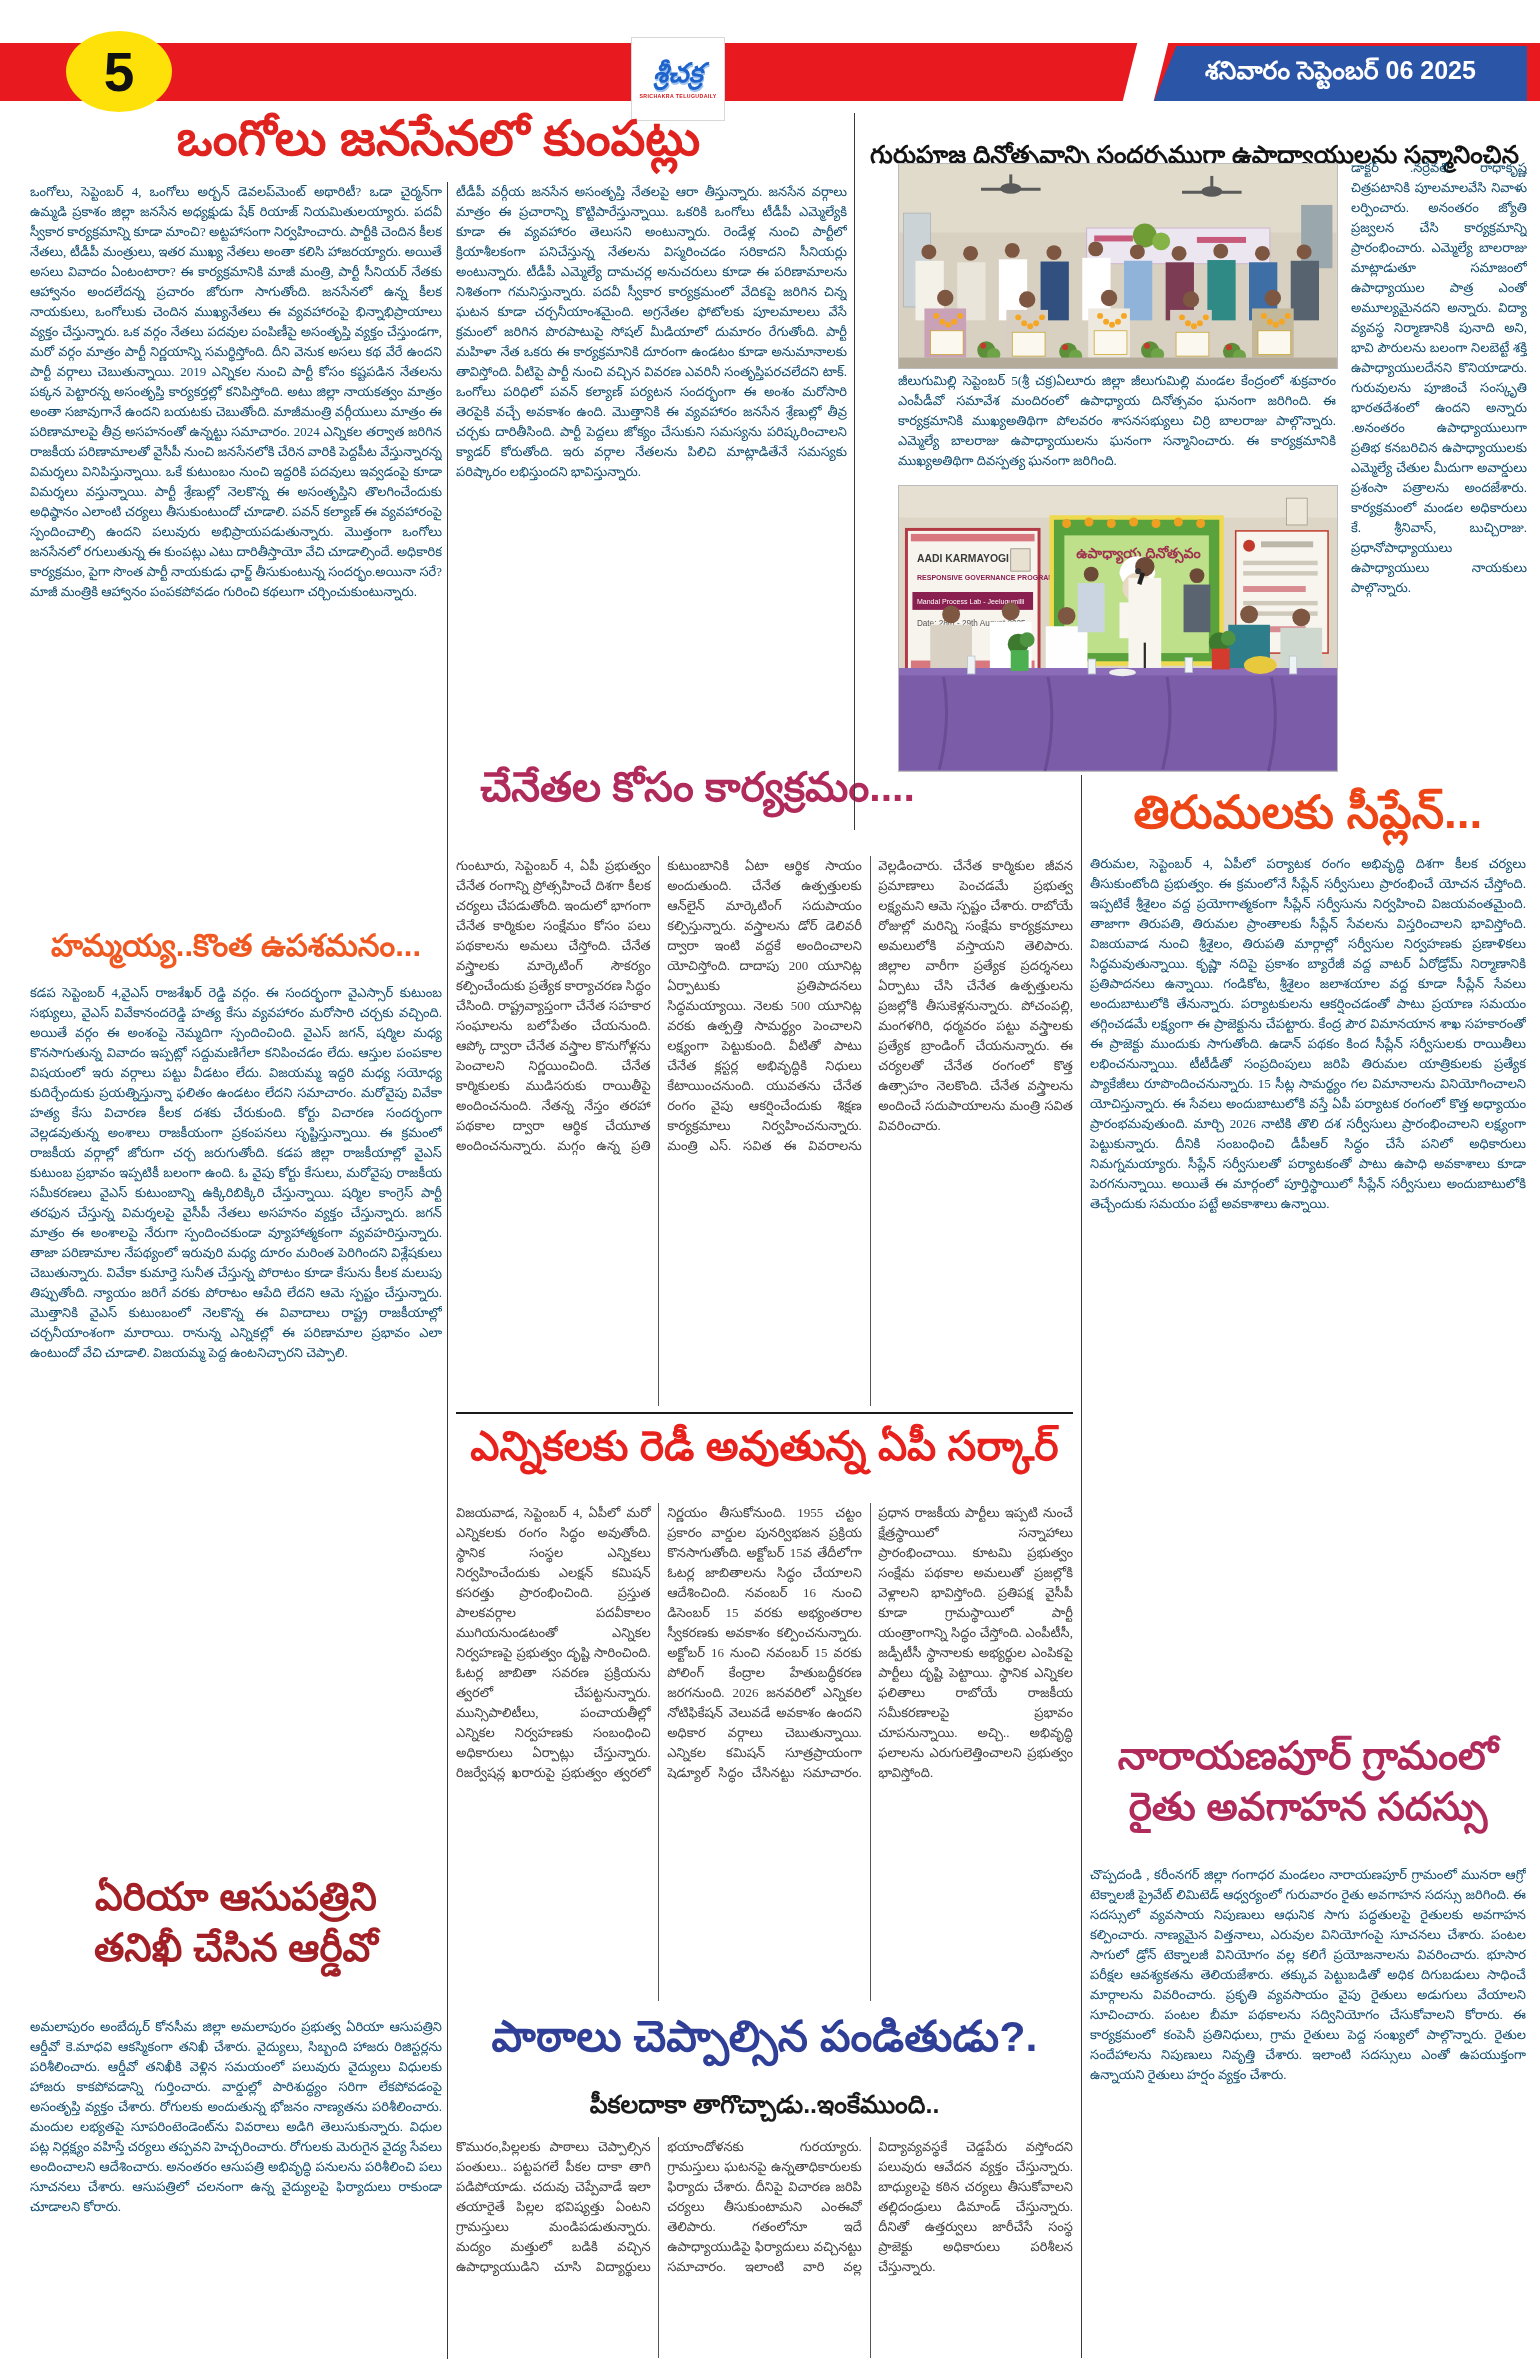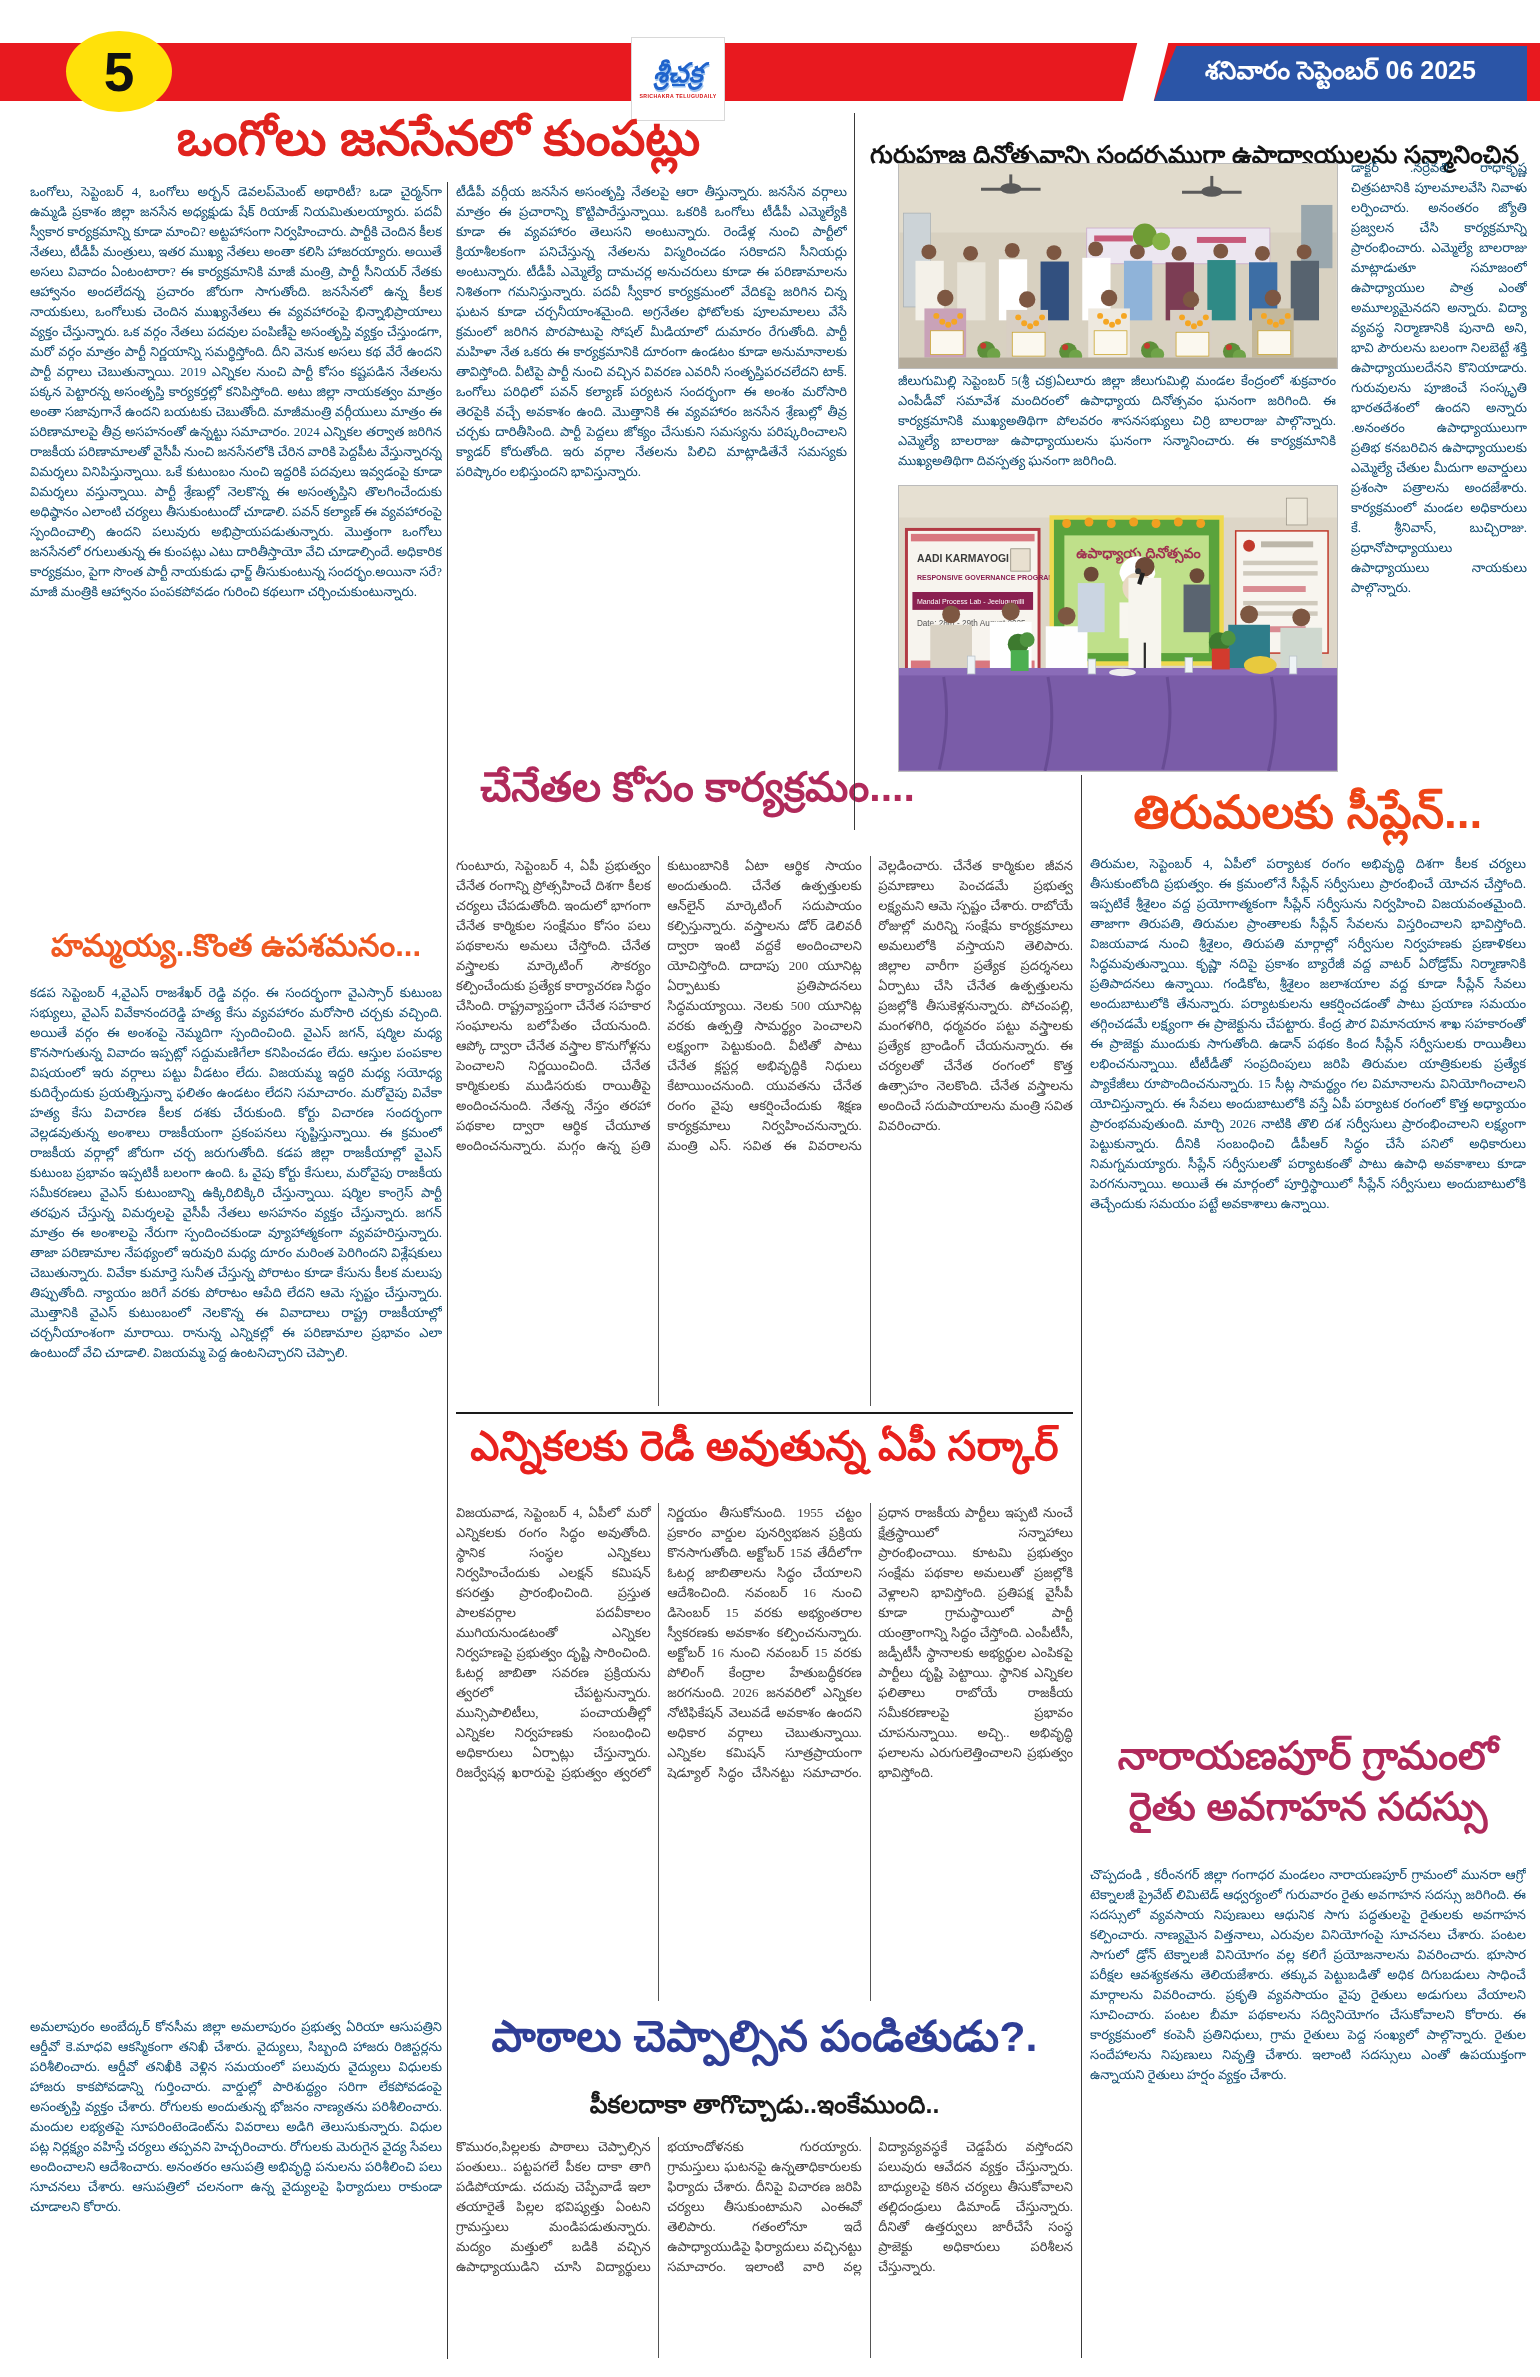--- a/index.html
+++ b/index.html
@@ -6,21 +6,21 @@
   .page{position:relative;width:1541px;height:2377px;background:#ffffff;margin:0 auto;
         font-family:"Liberation Serif","DejaVu Serif",serif;overflow:hidden;}
   
   .redbar{position:absolute;left:0;top:43px;width:1541px;height:58px;background:#e8191f;}
   .pagenum{position:absolute;left:66px;top:31px;width:106px;height:81px;background:#ffe10a;
            border-radius:50%;display:flex;align-items:center;justify-content:center;
            font-family:"Liberation Sans",sans-serif;font-weight:bold;font-size:55px;color:#111;}
   .logobox{position:absolute;left:631px;top:37px;width:92px;height:82px;background:#ffffff;
            border:0.7px solid #d8d8d8;display:flex;flex-direction:column;align-items:center;justify-content:center;}
   .logomain{font-family:"Liberation Sans",sans-serif;font-weight:bold;font-style:italic;font-size:27px;
-            color:#1f63cc;text-shadow:0.7px 1.5px 0 #9cc3ee;line-height:1;text-decoration:underline;}
+            color:#1f63cc;text-shadow:0.7px 1.5px 0 #9cc3ee;line-height:1;}
   .logotag{font-family:"Liberation Sans",sans-serif;font-size:5.2px;color:#d41313;font-weight:bold;margin-top:6px;letter-spacing:0.4px;}
   .whiteslash{position:absolute;left:1130px;top:43px;width:31px;height:58px;background:#ffffff;transform:skewX(-14deg);}
   .datebox{position:absolute;left:1154px;top:46px;width:373px;height:55px;background:#2b55a7;
            clip-path:polygon(22.4px 0,100% 0,100% 100%,0 100%);
            display:flex;align-items:center;justify-content:center;
            font-family:"Liberation Sans",sans-serif;font-weight:bold;font-size:25px;color:#ffffff;}
   
   .hl{position:absolute;font-family:"Liberation Sans",sans-serif;font-weight:bold;text-align:center;line-height:1.22;}
   .hl-main   {left:30px;  top:109px;  width:817px; font-size:49px; color:#e0231e;}
   .hl-photo  {left:862px;top:113px;  width:665px;  font-size:24.6px; color:#141414; line-height:1.1;margin-top:28px;}
@@ -74,20 +74,24 @@
     <span class="logomain">శ్రీచక్ర</span>
     <span class="logotag">SRICHAKRA TELUGUDAILY</span>
   </div>
 
   <div class="hl hl-main">ఒంగోలు జనసేనలో కుంపట్లు</div>
   <div class="hl hl-photo">గురుపూజ దినోత్సవాన్ని సందర్భముగా ఉపాధ్యాయులను సన్మానించిన ఎమ్మెల్యే చిల్లి బాలరాజు</div>
   <div class="hl hl-handloom">చేనేతల కోసం కార్యక్రమం....</div>
   <div class="hl hl-hammayya">హమ్మయ్య..కొంత ఉపశమనం...</div>
   <div class="hl hl-seaplane">తిరుమలకు సీప్లేన్...</div>
   <div class="hl hl-elections">ఎన్నికలకు రెడీ అవుతున్న ఏపీ సర్కార్</div>
+  <div class="hl hl-area">
+    <div>ఏరియా ఆసుపత్రిని</div>
+    <div>తనిఖీ చేసిన ఆర్డీవో</div>
+  </div>
   <div class="hl hl-narayan">
     <div>నారాయణపూర్ గ్రామంలో</div>
     <div>రైతు అవగాహన సదస్సు</div>
   </div>
   <div class="hl hl-pandit">పాఠాలు చెప్పాల్సిన పండితుడు?.</div>
   <div class="hl hl-pandit-sub">పీకలదాకా  తాగొచ్చాడు..ఇంకేముంది..</div>
 
   <div class="body-txt b-left1">ఒంగోలు, సెప్టెంబర్ 4, ఒంగోలు అర్బన్ డెవలప్‌మెంట్ అథారిటీ? ఒడా చైర్మన్‌గా ఉమ్మడి ప్రకాశం జిల్లా జనసేన అధ్యక్షుడు షేక్ రియాజ్ నియమితులయ్యారు. పదవీ స్వీకార కార్యక్రమాన్ని కూడా మాంచి? అట్టహాసంగా నిర్వహించారు. పార్టీకి చెందిన కీలక నేతలు, టీడీపీ మంత్రులు, ఇతర ముఖ్య నేతలు అంతా కలిసి హాజరయ్యారు. అయితే అసలు వివాదం ఏంటంటారా? ఈ కార్యక్రమానికి మాజీ మంత్రి, పార్టీ సీనియర్ నేతకు ఆహ్వానం అందలేదన్న ప్రచారం జోరుగా సాగుతోంది. జనసేనలో ఉన్న కీలక నాయకులు, ఒంగోలుకు చెందిన ముఖ్యనేతలు ఈ వ్యవహారంపై భిన్నాభిప్రాయాలు వ్యక్తం చేస్తున్నారు. ఒక వర్గం నేతలు పదవుల పంపిణీపై అసంతృప్తి వ్యక్తం చేస్తుండగా, మరో వర్గం మాత్రం పార్టీ నిర్ణయాన్ని సమర్థిస్తోంది. దీని వెనుక అసలు కథ వేరే ఉందని పార్టీ వర్గాలు చెబుతున్నాయి. 2019 ఎన్నికల నుంచి పార్టీ కోసం కష్టపడిన నేతలను పక్కన పెట్టారన్న అసంతృప్తి కార్యకర్తల్లో కనిపిస్తోంది. అటు జిల్లా నాయకత్వం మాత్రం అంతా సజావుగానే ఉందని బయటకు చెబుతోంది. మాజీమంత్రి వర్గీయులు మాత్రం ఈ పరిణామాలపై తీవ్ర అసహనంతో ఉన్నట్టు సమాచారం. 2024 ఎన్నికల తర్వాత జరిగిన రాజకీయ పరిణామాలతో వైసీపీ నుంచి జనసేనలోకి చేరిన వారికి పెద్దపీట వేస్తున్నారన్న విమర్శలు వినిపిస్తున్నాయి. ఒకే కుటుంబం నుంచి ఇద్దరికి పదవులు ఇవ్వడంపై కూడా విమర్శలు వస్తున్నాయి. పార్టీ శ్రేణుల్లో నెలకొన్న ఈ అసంతృప్తిని తొలగించేందుకు అధిష్ఠానం ఎలాంటి చర్యలు తీసుకుంటుందో చూడాలి. పవన్ కల్యాణ్ ఈ వ్యవహారంపై స్పందించాల్సి ఉందని పలువురు అభిప్రాయపడుతున్నారు. మొత్తంగా ఒంగోలు జనసేనలో రగులుతున్న ఈ కుంపట్లు ఎటు దారితీస్తాయో వేచి చూడాల్సిందే. అధికారిక కార్యక్రమం, పైగా సొంత పార్టీ నాయకుడు ఛార్జ్ తీసుకుంటున్న సందర్భం.అయినా సరే? మాజీ మంత్రికి ఆహ్వానం పంపకపోవడం గురించి కథలుగా చర్చించుకుంటున్నారు.</div>
   <div class="body-txt b-mid">టీడీపీ వర్గీయ జనసేన అసంతృప్తి నేతలపై ఆరా తీస్తున్నారు. జనసేన వర్గాలు మాత్రం ఈ ప్రచారాన్ని కొట్టిపారేస్తున్నాయి. ఒకరికి ఒంగోలు టీడీపీ ఎమ్మెల్యేకి కూడా ఈ వ్యవహారం తెలుసని అంటున్నారు. రెండేళ్ల నుంచి పార్టీలో క్రియాశీలకంగా పనిచేస్తున్న నేతలను విస్మరించడం సరికాదని సీనియర్లు అంటున్నారు. టీడీపీ ఎమ్మెల్యే దామచర్ల అనుచరులు కూడా ఈ పరిణామాలను నిశితంగా గమనిస్తున్నారు. పదవీ స్వీకార కార్యక్రమంలో వేదికపై జరిగిన చిన్న ఘటన కూడా చర్చనీయాంశమైంది. అగ్రనేతల ఫోటోలకు పూలమాలలు వేసే క్రమంలో జరిగిన పొరపాటుపై సోషల్ మీడియాలో దుమారం రేగుతోంది. పార్టీ మహిళా నేత ఒకరు ఈ కార్యక్రమానికి దూరంగా ఉండటం కూడా అనుమానాలకు తావిస్తోంది. వీటిపై పార్టీ నుంచి వచ్చిన వివరణ ఎవరినీ సంతృప్తిపరచలేదని టాక్. ఒంగోలు పరిధిలో పవన్ కల్యాణ్ పర్యటన సందర్భంగా ఈ అంశం మరోసారి తెరపైకి వచ్చే అవకాశం ఉంది. మొత్తానికి ఈ వ్యవహారం జనసేన శ్రేణుల్లో తీవ్ర చర్చకు దారితీసింది. పార్టీ పెద్దలు జోక్యం చేసుకుని సమస్యను పరిష్కరించాలని క్యాడర్ కోరుతోంది. ఇరు వర్గాల నేతలను పిలిచి మాట్లాడితేనే సమస్యకు పరిష్కారం లభిస్తుందని భావిస్తున్నారు.</div>
   <div class="body-txt b-left2">కడప సెప్టెంబర్ 4,వైఎస్ రాజశేఖర్ రెడ్డి వర్గం. ఈ సందర్భంగా వైఎస్సార్ కుటుంబ సభ్యులు, వైఎస్ వివేకానందరెడ్డి హత్య కేసు వ్యవహారం మరోసారి చర్చకు వచ్చింది. అయితే వర్గం ఈ అంశంపై నెమ్మదిగా స్పందించింది. వైఎస్ జగన్, షర్మిల మధ్య కొనసాగుతున్న వివాదం ఇప్పట్లో సద్దుమణిగేలా కనిపించడం లేదు. ఆస్తుల పంపకాల విషయంలో ఇరు వర్గాలు పట్టు వీడటం లేదు. విజయమ్మ ఇద్దరి మధ్య సయోధ్య కుదిర్చేందుకు ప్రయత్నిస్తున్నా ఫలితం ఉండటం లేదని సమాచారం. మరోవైపు వివేకా హత్య కేసు విచారణ కీలక దశకు చేరుకుంది. కోర్టు విచారణ సందర్భంగా వెల్లడవుతున్న అంశాలు రాజకీయంగా ప్రకంపనలు సృష్టిస్తున్నాయి. ఈ క్రమంలో రాజకీయ వర్గాల్లో జోరుగా చర్చ జరుగుతోంది. కడప జిల్లా రాజకీయాల్లో వైఎస్ కుటుంబ ప్రభావం ఇప్పటికీ బలంగా ఉంది. ఓ వైపు కోర్టు కేసులు, మరోవైపు రాజకీయ సమీకరణలు వైఎస్ కుటుంబాన్ని ఉక్కిరిబిక్కిరి చేస్తున్నాయి. షర్మిల కాంగ్రెస్ పార్టీ తరఫున చేస్తున్న విమర్శలపై వైసీపీ నేతలు అసహనం వ్యక్తం చేస్తున్నారు. జగన్ మాత్రం ఈ అంశాలపై నేరుగా స్పందించకుండా వ్యూహాత్మకంగా వ్యవహరిస్తున్నారు. తాజా పరిణామాల నేపథ్యంలో ఇరువురి మధ్య దూరం మరింత పెరిగిందని విశ్లేషకులు చెబుతున్నారు. వివేకా కుమార్తె సునీత చేస్తున్న పోరాటం కూడా కేసును కీలక మలుపు తిప్పుతోంది. న్యాయం జరిగే వరకు పోరాటం ఆపేది లేదని ఆమె స్పష్టం చేస్తున్నారు. మొత్తానికి వైఎస్ కుటుంబంలో నెలకొన్న ఈ వివాదాలు రాష్ట్ర రాజకీయాల్లో చర్చనీయాంశంగా మారాయి. రానున్న ఎన్నికల్లో ఈ పరిణామాల ప్రభావం ఎలా ఉంటుందో వేచి చూడాలి. విజయమ్మ పెద్ద ఉంటనిచ్చారని చెప్పాలి.</div>

